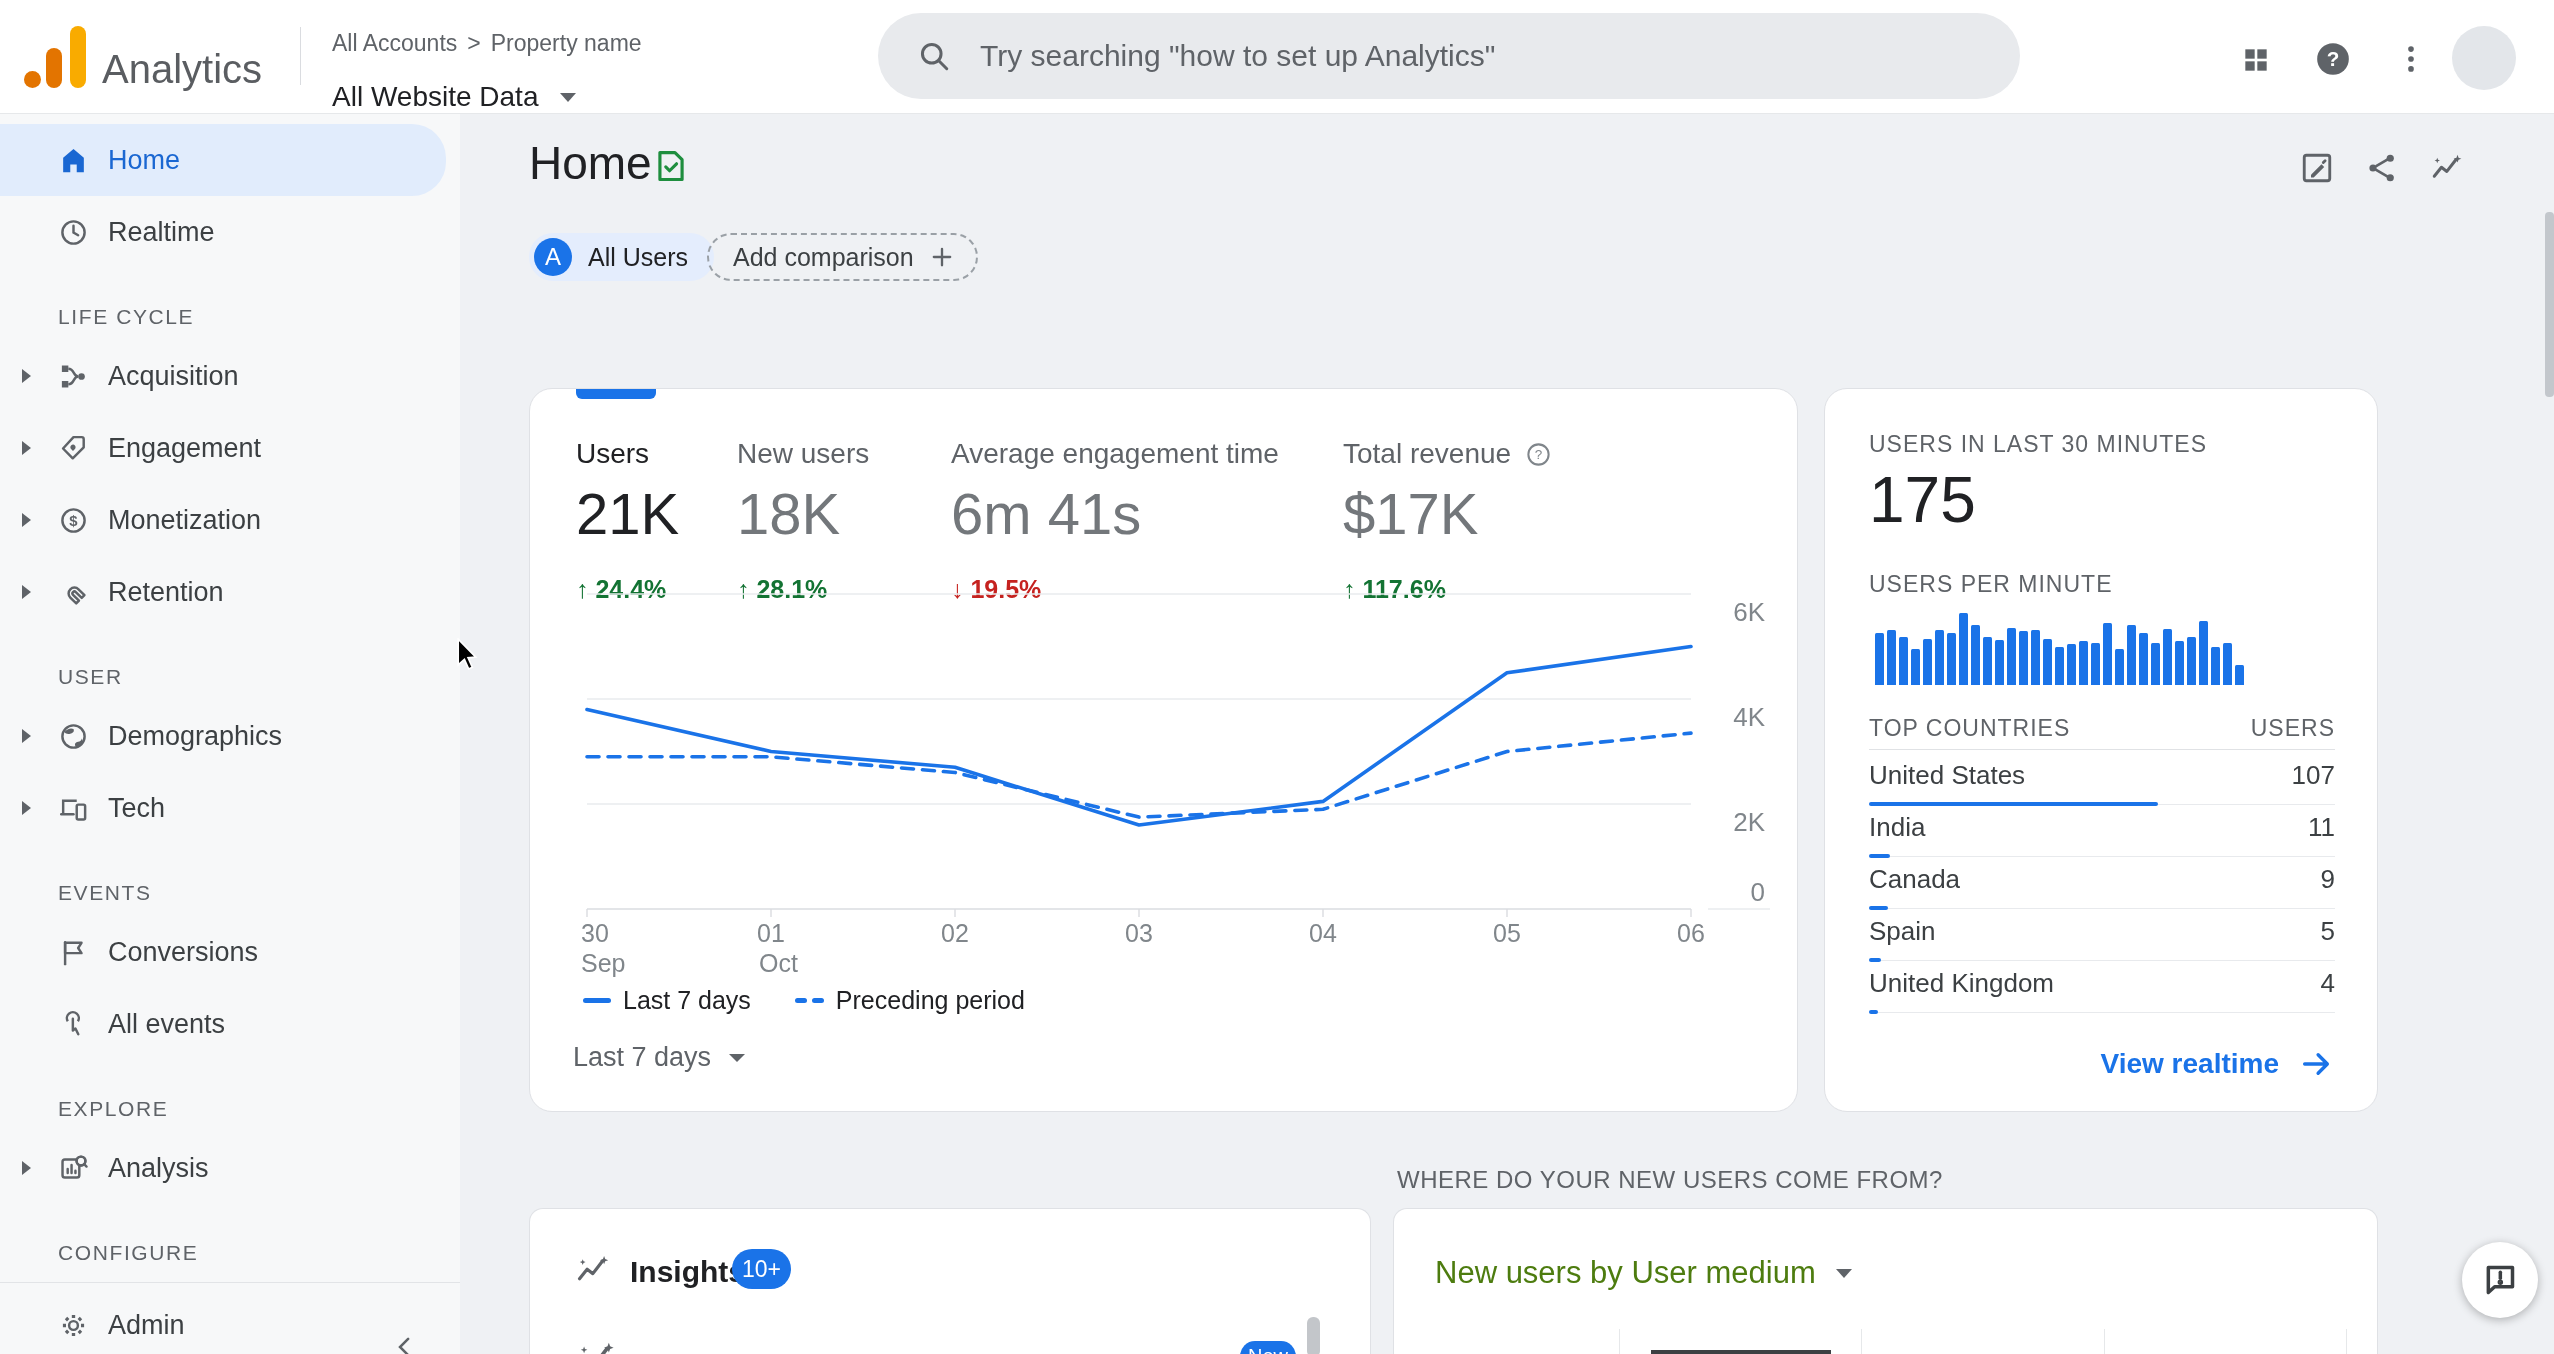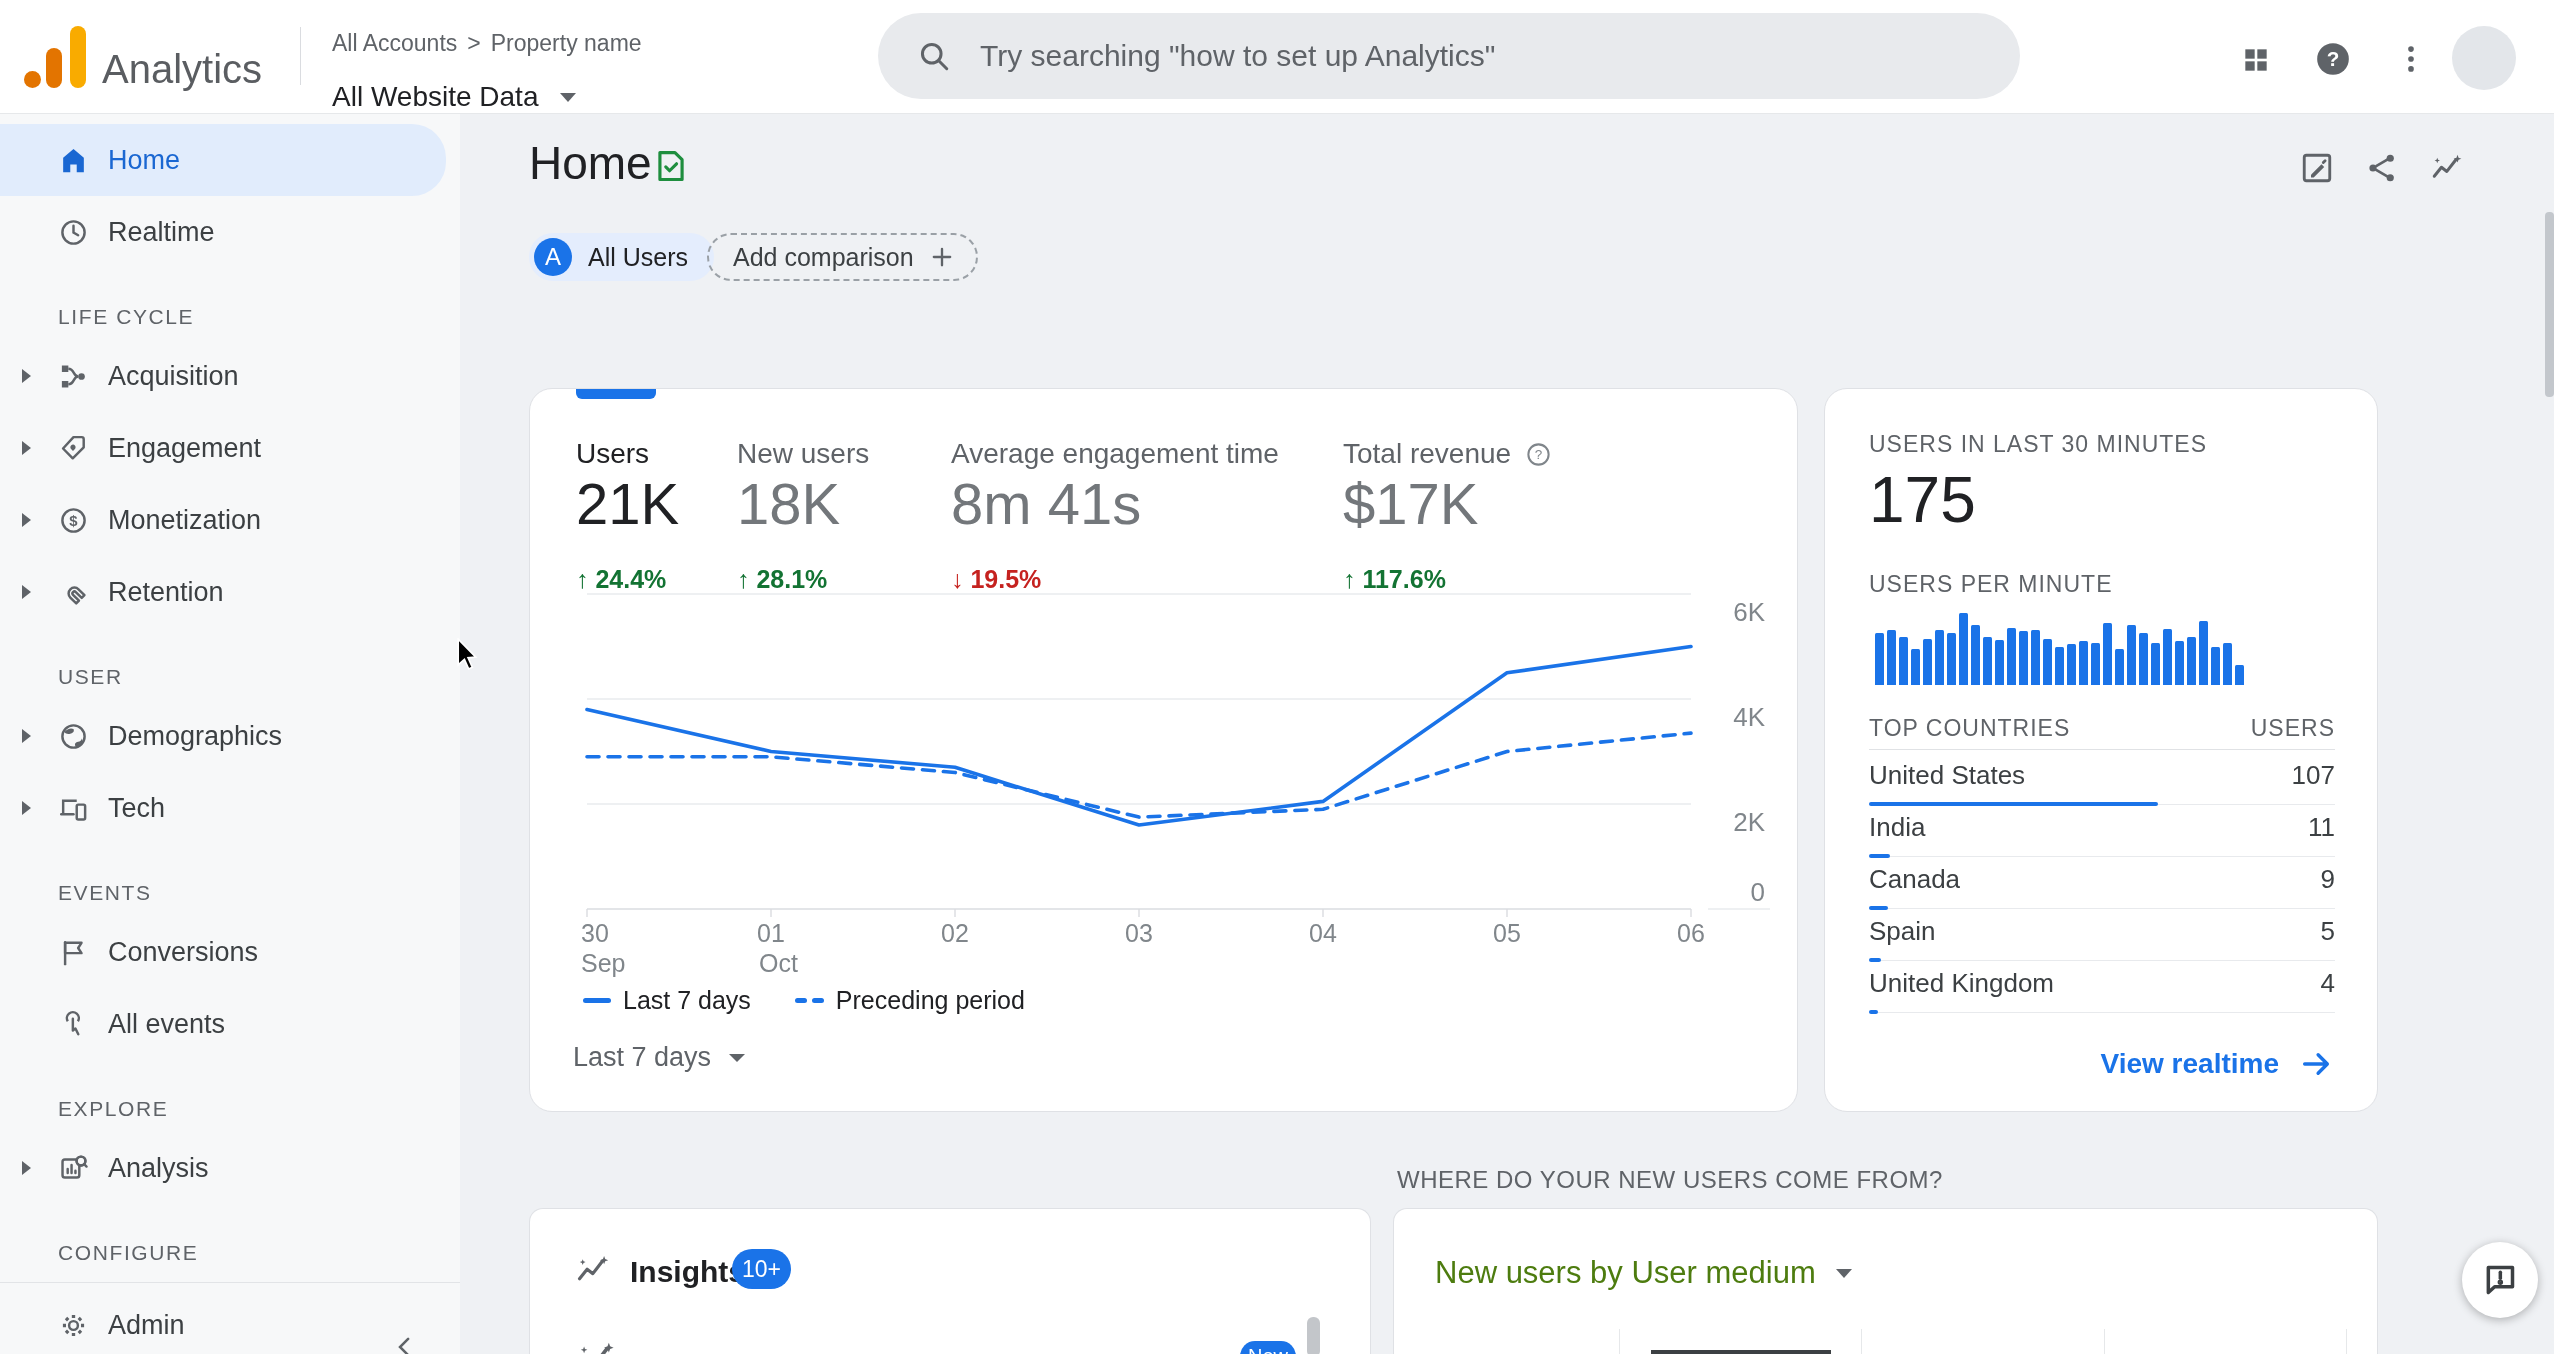--- a/index.html
+++ b/index.html
@@ -27,21 +27,21 @@
   .side-item .iico{position:absolute;left:58px;width:31px;height:31px;color:#5f6368}
   .side-item .lbl{position:absolute;left:108px;white-space:nowrap}
   .side-item.active{background:#e1ecfc;border-radius:0 34px 34px 0;margin-right:14px;color:#1a67d2}
   .side-item.active .iico{color:#1a67d2}
   .sec-header{margin-top:26px;height:46px;display:flex;align-items:center;padding-left:58px;font-size:21px;color:#5f6368;letter-spacing:1.6px}
   .side-divider{height:1px;background:#e2e4e7;margin:6px 0}
   
   .card{position:absolute;background:#fff;border:1px solid #dfe1e5;border-radius:23px;overflow:hidden}
   .m-label{font-size:28px;color:#5f6368;white-space:nowrap;display:flex;align-items:center}
   .m-label.sel{color:#202124}
-  .m-value{font-size:58px;color:#73777b;margin-top:0}
+  .m-value{font-size:58px;color:#73777b;margin-top:10px}
   .m-value.sel{color:#202124}
   .m-delta{font-size:25px;margin-top:28px;font-weight:bold}
   .chip-dash{width:28px;height:5px;border-radius:3px;background:#1a73e8}
   .legend-item{display:inline-flex;align-items:center;margin-right:44px;font-size:25px;color:#202124}
   .caps{font-size:23px;color:#5f6368;letter-spacing:1px}
   .country-row{position:relative;height:52px}
   .country-row .nm{position:absolute;left:0;top:7px;font-size:26px;color:#3c4043}
   .country-row .vl{position:absolute;right:0;top:7px;font-size:26px;color:#3c4043}
   .country-row .track{position:absolute;left:0;right:0;bottom:0;height:1px;background:#e8eaed}
   .country-row .bar{position:absolute;left:0;bottom:-1px;height:4px;background:#1a73e8;border-radius:2px}
@@ -288,21 +288,21 @@
         <div class="m-value sel">21K</div>
         <div class="m-delta" style="color: rgb(19, 115, 51);">↑ 24.4%</div>
       </div>
       <div style="position: absolute; left: 207px; top: 49px; cursor: pointer;">
         <div class="m-label">New users</div>
         <div class="m-value">18K</div>
         <div class="m-delta" style="color: rgb(19, 115, 51);">↑ 28.1%</div>
       </div>
       <div style="position: absolute; left: 421px; top: 49px; cursor: pointer;">
         <div class="m-label">Average engagement time</div>
-        <div class="m-value">8m 41s</div>
+        <div class="m-value">6m 41s</div>
         <div class="m-delta" style="color: rgb(197, 34, 31);">↓ 19.5%</div>
       </div>
       <div style="position: absolute; left: 813px; top: 49px; cursor: pointer;">
         <div class="m-label">Total revenue<span class="ico" style="width: 27px; height: 27px; margin-left: 14px; color: rgb(128, 134, 139);">
             <svg viewBox="0 0 24 24" fill="none" stroke="currentColor" stroke-width="1.8">
               <circle cx="12" cy="12" r="9"></circle>
               <text x="12" y="16.3" text-anchor="middle" font-size="12" fill="currentColor" stroke="none">?</text>
             </svg>
           </span></div>
         <div class="m-value">$17K</div>

